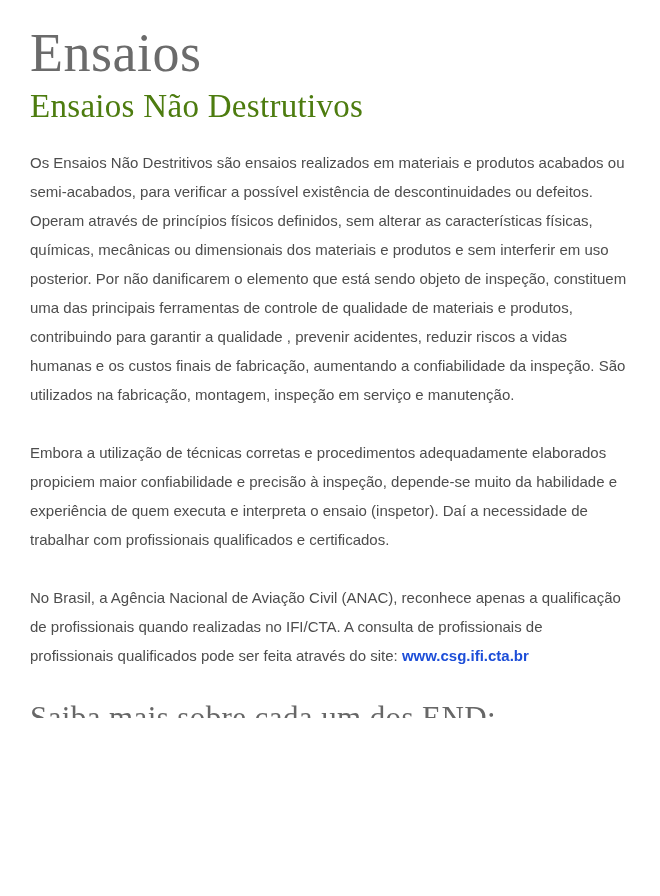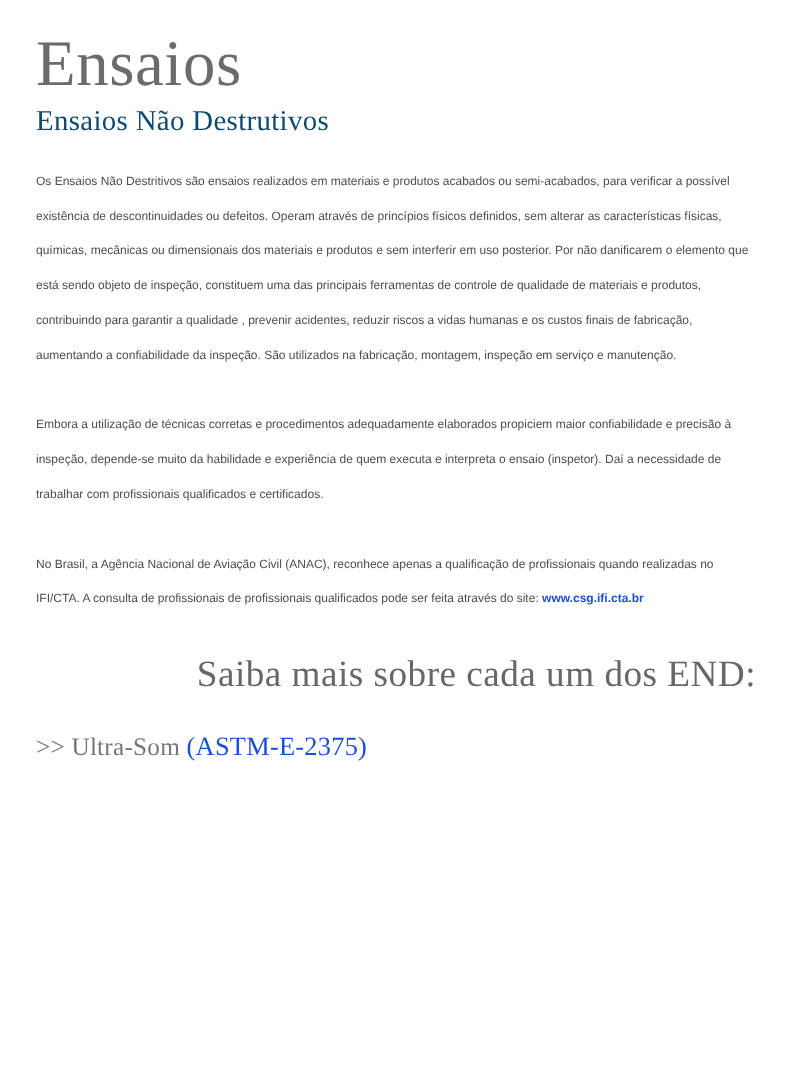--- a/index.html
+++ b/index.html
@@ -25,31 +25,31 @@
     font-weight: normal;
     font-size: 54px;
     line-height: 1.18;
     color: #6b6b6b;
     letter-spacing: 0.5px;
   }
 
   .subtitle {
     font-family: "Liberation Serif", "DejaVu Serif", serif;
     font-weight: normal;
-    font-size: 24px;
+    font-size: 33px;
     line-height: 1.15;
-    color: #0c4a6e;
+    color: #4d7c0f;
     margin-top: 2px;
     margin-bottom: 22px;
     letter-spacing: 0.3px;
   }
 
   
   .body-par {
-    font-size: 10px;
+    font-size: 15px;
     line-height: 29px;
     color: #4d4d4d;
     max-width: 600px;
     margin-bottom: 29px;
   }
 
   .site-link {
     color: #1d4ed8;
     font-weight: bold;
     text-decoration: none;
@@ -58,21 +58,20 @@
 
   
   .section-heading {
     font-family: "Liberation Serif", "DejaVu Serif", serif;
     font-weight: normal;
     font-size: 31px;
     color: #676767;
     letter-spacing: 0.4px;
     margin-top: 30px;
     margin-bottom: 28px;
-    text-align: right;
   }
 
   
   .end-list {
     list-style: none;
     font-family: "Liberation Serif", "DejaVu Serif", serif;
     font-size: 21px;
     line-height: 28px;
     color: #757575;
     letter-spacing: 0.2px;

